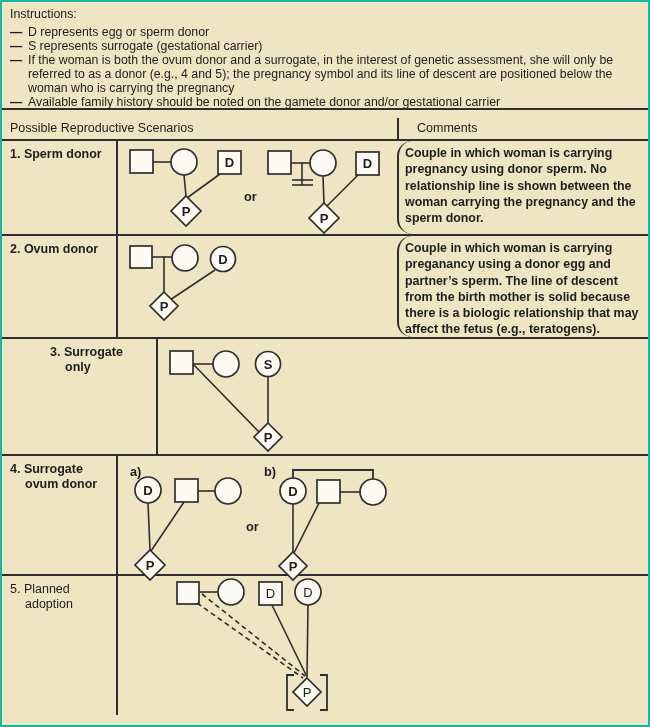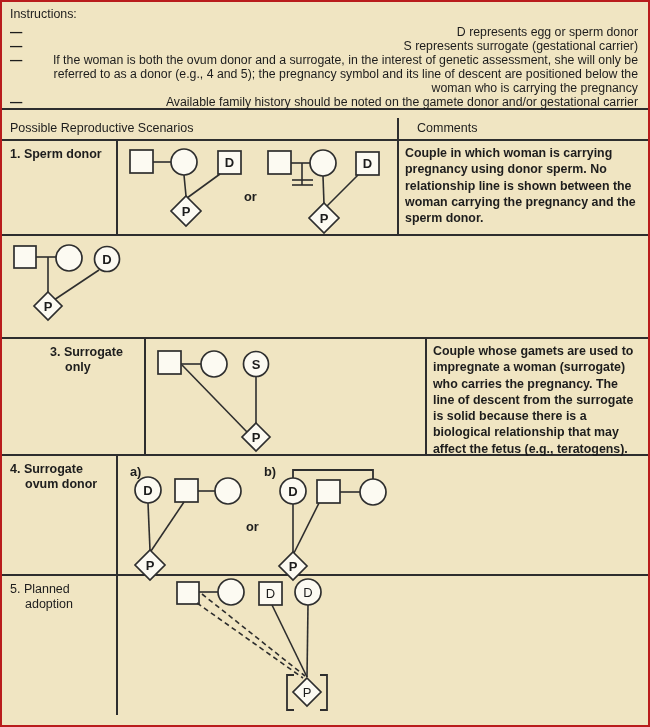--- a/index.html
+++ b/index.html
@@ -1,41 +1,41 @@
 <!DOCTYPE html>
 <html><head>
 <meta charset="utf-8">
 <style>
   html,body{margin:0;padding:0;background:#ffffff;}
   body{font-family:"Liberation Sans","DejaVu Sans",sans-serif;color:#1d1d1d;}
   .frame{
     position:relative;width:650px;height:727px;box-sizing:border-box;
-    border:2px solid #b91c1c;background:#f0e5c2;overflow:hidden;
+    border:2px solid #14b8a6;background:#f0e5c2;overflow:hidden;
   }
   
   .instructions{height:108px;box-sizing:border-box;border-bottom:2px solid #2e2e2e;
     padding:5px 10px 0 8px;}
   .ins-title{font-size:12.4px;line-height:15px;margin-bottom:3px;}
   .ins-item{display:flex;font-size:12.3px;line-height:14px;}
   .ins-dash{width:18px;flex:0 0 18px;font-weight:bold;}
-  .ins-text{flex:1;text-align:right;}
+  .ins-text{flex:1;}
   
   .tbl{display:flex;flex-direction:column;margin-top:8px;}
   .hrow{display:flex;height:23px;box-sizing:border-box;border-bottom:2px solid #2e2e2e;}
   .h-scen{width:395px;box-sizing:border-box;padding:3px 0 0 8px;font-size:12.5px;}
   .h-com{width:251px;box-sizing:border-box;border-left:2px solid #2e2e2e;padding:3px 0 0 18px;font-size:12.5px;}
   .trow{display:flex;box-sizing:border-box;}
   .trow.bb{border-bottom:2px solid #2e2e2e;font-weight:bold;}
   .lcell{width:116px;box-sizing:border-box;border-right:2px solid #2e2e2e;
     padding:6px 4px 0 8px;font-size:12.5px;line-height:15px;}
   .lcell .ltext{display:block;padding-left:15px;text-indent:-15px;}
   .dcell{width:279px;box-sizing:border-box;}
   .dcell svg{display:block;}
   .ccell{width:251px;box-sizing:border-box;border-left:2px solid #2e2e2e;
-    padding:4px 6px 0 6px;font-size:12.4px;line-height:16.3px;}
+    padding:4px 6px 0 6px;font-size:12.4px;line-height:16.3px;border-radius:15px;}
 </style>
 </head>
 <body>
 
 <div class="frame">
   <div class="instructions">
     <div class="ins-title">Instructions:</div>
     <div id="ins-items">
         <div class="ins-item">
           <span class="ins-dash">—</span>
@@ -87,52 +87,55 @@
               <text x="249.5" y="27" text-anchor="middle" font-size="13" font-family="Liberation Sans, DejaVu Sans, sans-serif" fill="#1d1d1d">D</text>
               <line x1="205" y1="35" x2="206" y2="63" stroke="#2e2e2e" stroke-width="1.6"></line>
               <line x1="240" y1="34" x2="208" y2="66" stroke="#2e2e2e" stroke-width="1.6"></line>
               <polygon points="206,62 221,77 206,92 191,77" fill="#fcfaf2" stroke="#2e2e2e" stroke-width="1.7"></polygon>
               <text x="206" y="81.5" text-anchor="middle" font-size="13" font-family="Liberation Sans, DejaVu Sans, sans-serif" fill="#1d1d1d">P</text>
             </svg>
           </div>
           <div class="ccell">Couple in which woman is carrying pregnancy using donor sperm. No relationship line is shown between the woman carrying the pregnancy and the sperm donor.</div>
         </div>
         <div class="trow bb" style="height: 103px;">
+          <div class="lcell">
+            <span class="ltext">2. Ovum donor</span>
+          </div>
           <div class="dcell">
             <svg width="279" height="101" viewBox="0 0 279 101">
               <rect x="12" y="10" width="22" height="22" fill="#fcfaf2" stroke="#2e2e2e" stroke-width="1.7"></rect>
               <line x1="34" y1="21" x2="54" y2="21" stroke="#2e2e2e" stroke-width="1.6"></line>
               <circle cx="67" cy="22" r="13" fill="#fcfaf2" stroke="#2e2e2e" stroke-width="1.7"></circle>
               <circle cx="105" cy="23" r="12.5" fill="#fcfaf2" stroke="#2e2e2e" stroke-width="1.7"></circle>
               <text x="105" y="27.5" text-anchor="middle" font-size="13" font-family="Liberation Sans, DejaVu Sans, sans-serif" fill="#1d1d1d">D</text>
               <line x1="46" y1="21" x2="46" y2="56" stroke="#2e2e2e" stroke-width="1.6"></line>
               <line x1="97" y1="34" x2="52" y2="64" stroke="#2e2e2e" stroke-width="1.6"></line>
               <polygon points="46,56 60,70 46,84 32,70" fill="#fcfaf2" stroke="#2e2e2e" stroke-width="1.7"></polygon>
               <text x="46" y="74.5" text-anchor="middle" font-size="13" font-family="Liberation Sans, DejaVu Sans, sans-serif" fill="#1d1d1d">P</text>
             </svg>
           </div>
+          <div class="ccell">Couple in which woman is carrying preganancy using a donor egg and partner’s sperm. The line of descent from the birth mother is solid because there is a biologic relationship that may affect the fetus (e.g., teratogens).</div>
         </div>
         <div class="trow bb" style="height: 117px; padding-left: 40px;">
           <div class="lcell">
             <span class="ltext">3. Surrogate only</span>
           </div>
           <div class="dcell">
             <svg width="279" height="115" viewBox="0 0 279 115">
               <rect x="12" y="12" width="23" height="23" fill="#fcfaf2" stroke="#2e2e2e" stroke-width="1.7"></rect>
               <line x1="35" y1="25" x2="55" y2="25" stroke="#2e2e2e" stroke-width="1.6"></line>
               <circle cx="68" cy="25" r="13" fill="#fcfaf2" stroke="#2e2e2e" stroke-width="1.7"></circle>
               <circle cx="110" cy="25" r="12.5" fill="#fcfaf2" stroke="#2e2e2e" stroke-width="1.7"></circle>
               <text x="110" y="29.5" text-anchor="middle" font-size="13" font-family="Liberation Sans, DejaVu Sans, sans-serif" fill="#1d1d1d">S</text>
               <line x1="36" y1="26" x2="101" y2="93" stroke="#2e2e2e" stroke-width="1.6"></line>
               <line x1="110" y1="37" x2="110" y2="84" stroke="#2e2e2e" stroke-width="1.6"></line>
               <polygon points="110,84 124,98 110,112 96,98" fill="#fcfaf2" stroke="#2e2e2e" stroke-width="1.7"></polygon>
               <text x="110" y="102.5" text-anchor="middle" font-size="13" font-family="Liberation Sans, DejaVu Sans, sans-serif" fill="#1d1d1d">P</text>
             </svg>
           </div>
-          <div class="ccell">Couple whose gamets are used to impregnate a woman (surrogate) who carries the pregnancy. The line of descent from the surrogate is solid because there is a biological relationship that may affect the fetus (e.g., teratogens).</div>
         </div>
         <div class="trow bb" style="height: 120px;">
           <div class="lcell">
             <span class="ltext">4. Surrogate ovum donor</span>
           </div>
           <div class="dcell">
             <svg width="279" height="136" viewBox="0 0 279 136">
               <text x="12" y="20" font-size="12.8" font-family="Liberation Sans, DejaVu Sans, sans-serif" fill="#1d1d1d">a)</text>
               <circle cx="30" cy="34" r="13" fill="#fcfaf2" stroke="#2e2e2e" stroke-width="1.7"></circle>
               <text x="30" y="38.5" text-anchor="middle" font-size="13" font-family="Liberation Sans, DejaVu Sans, sans-serif" fill="#1d1d1d">D</text>

